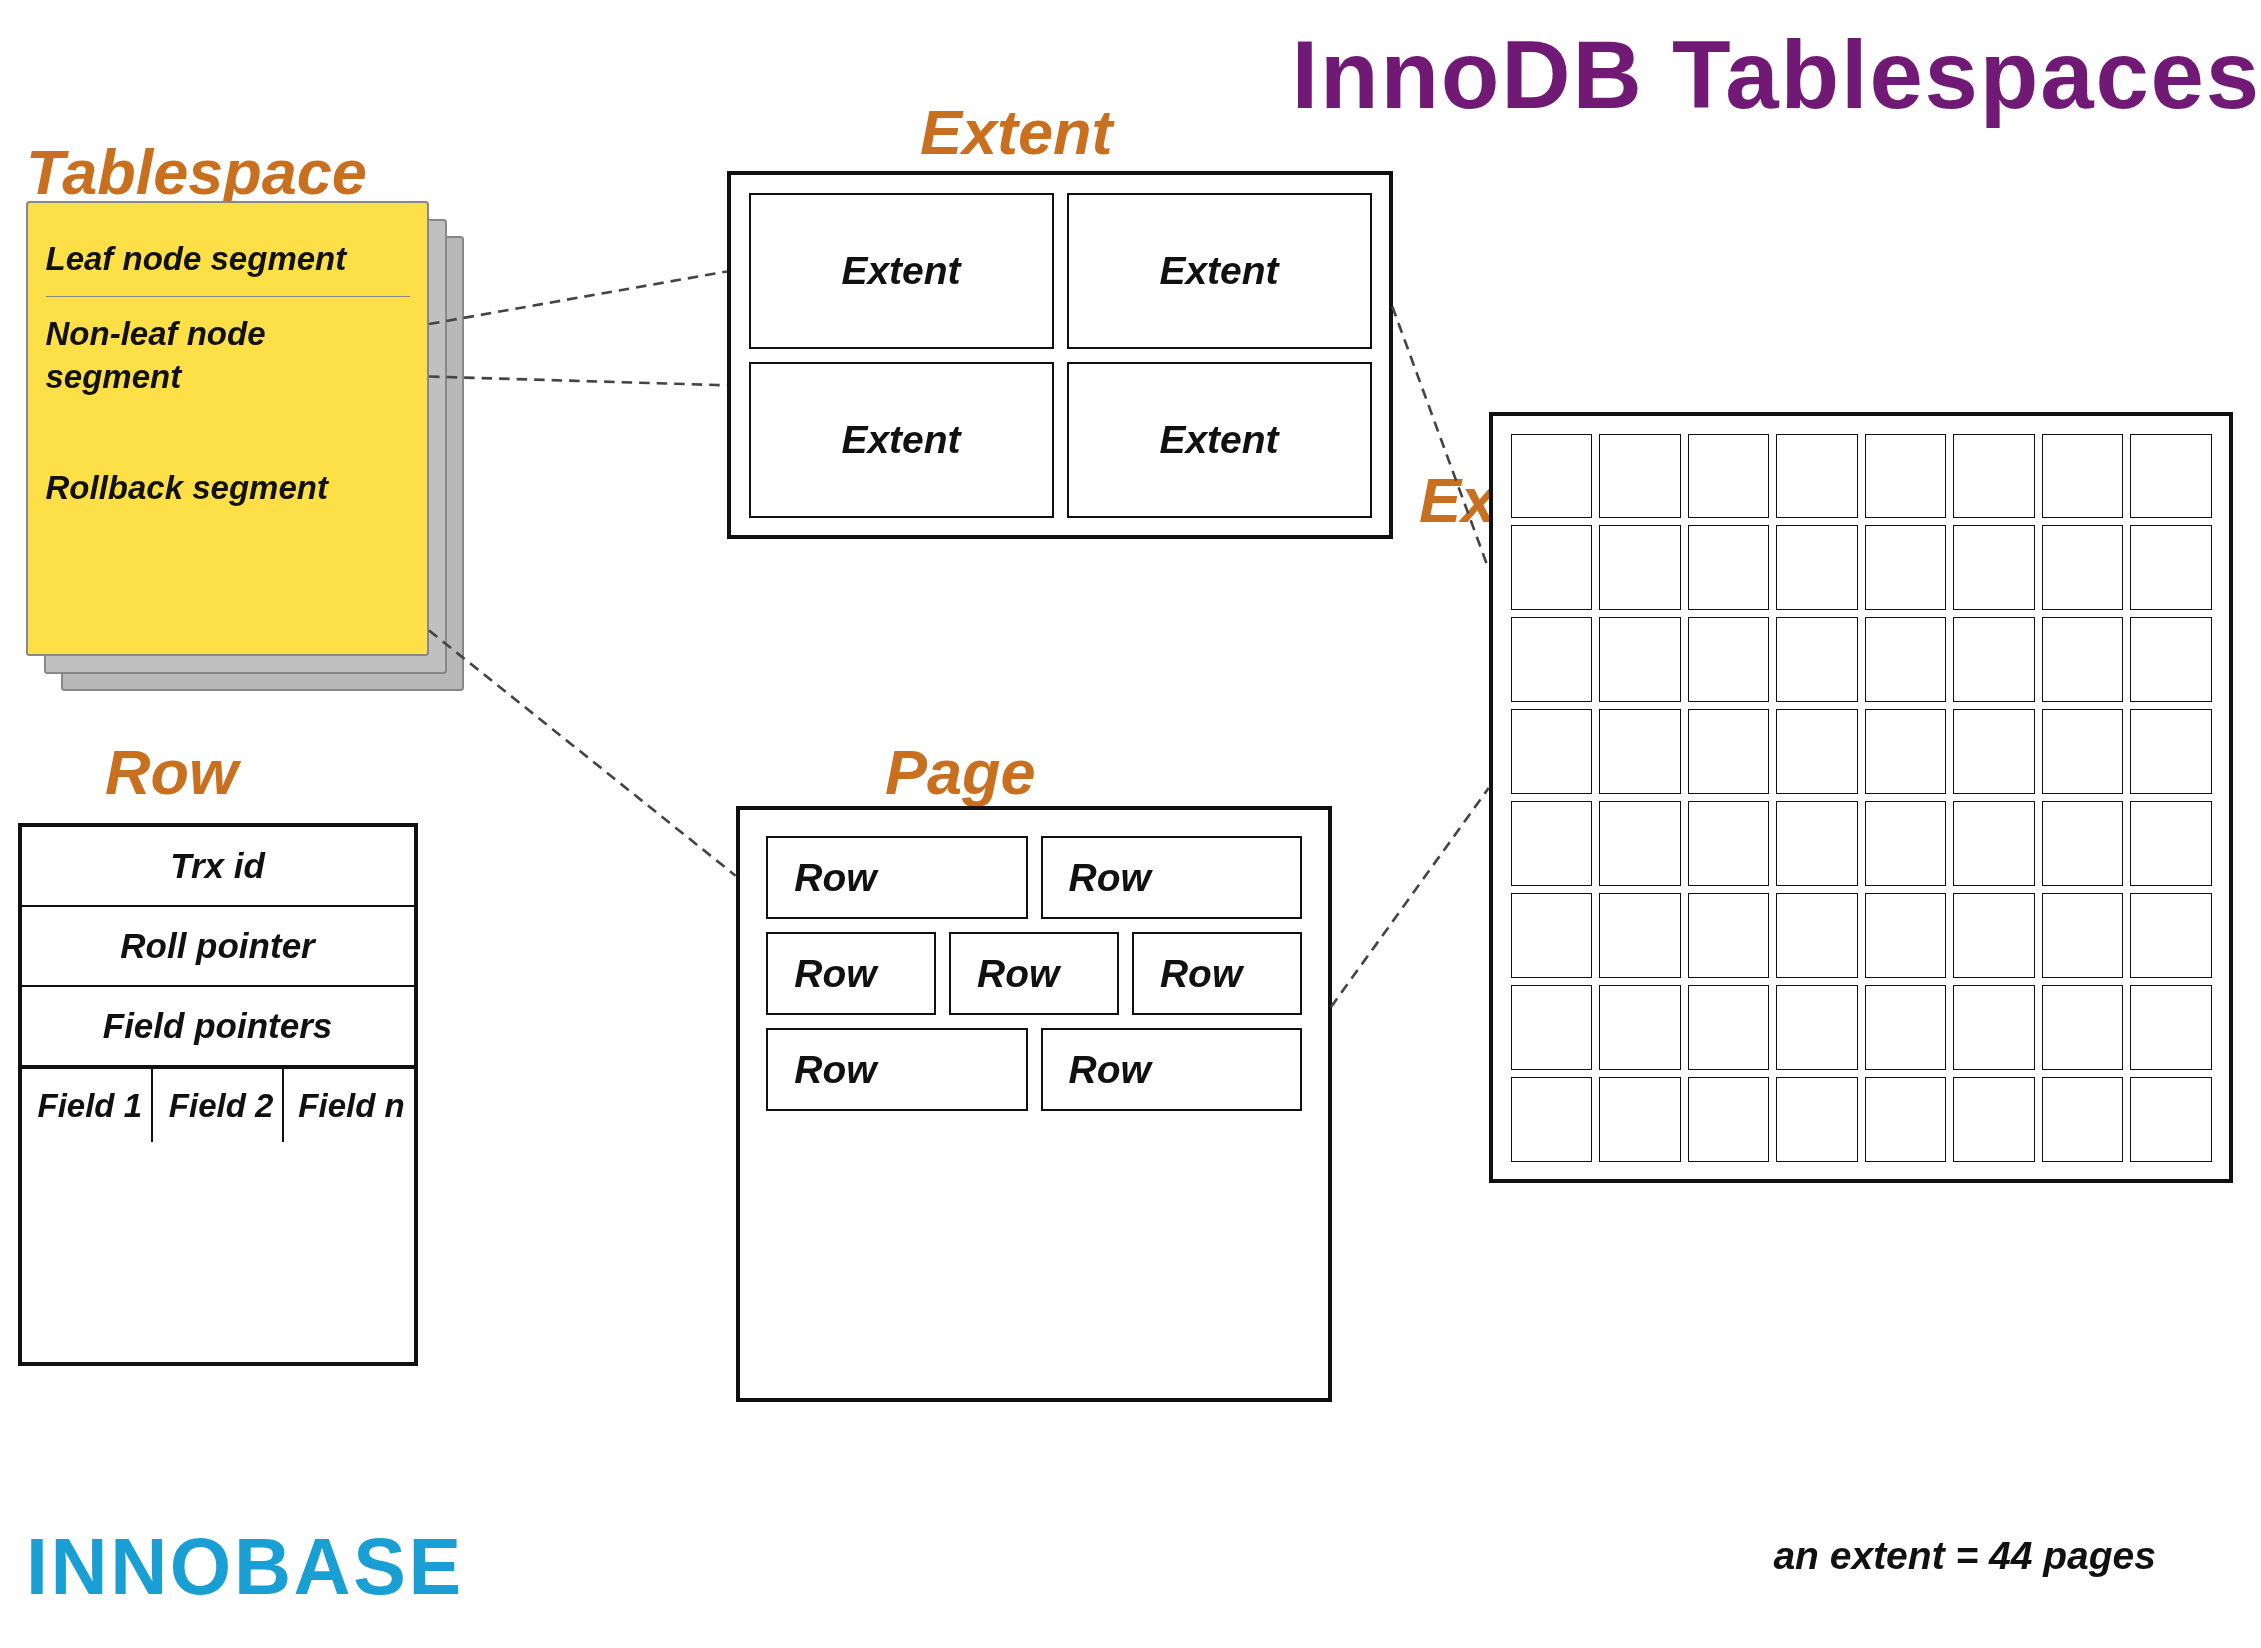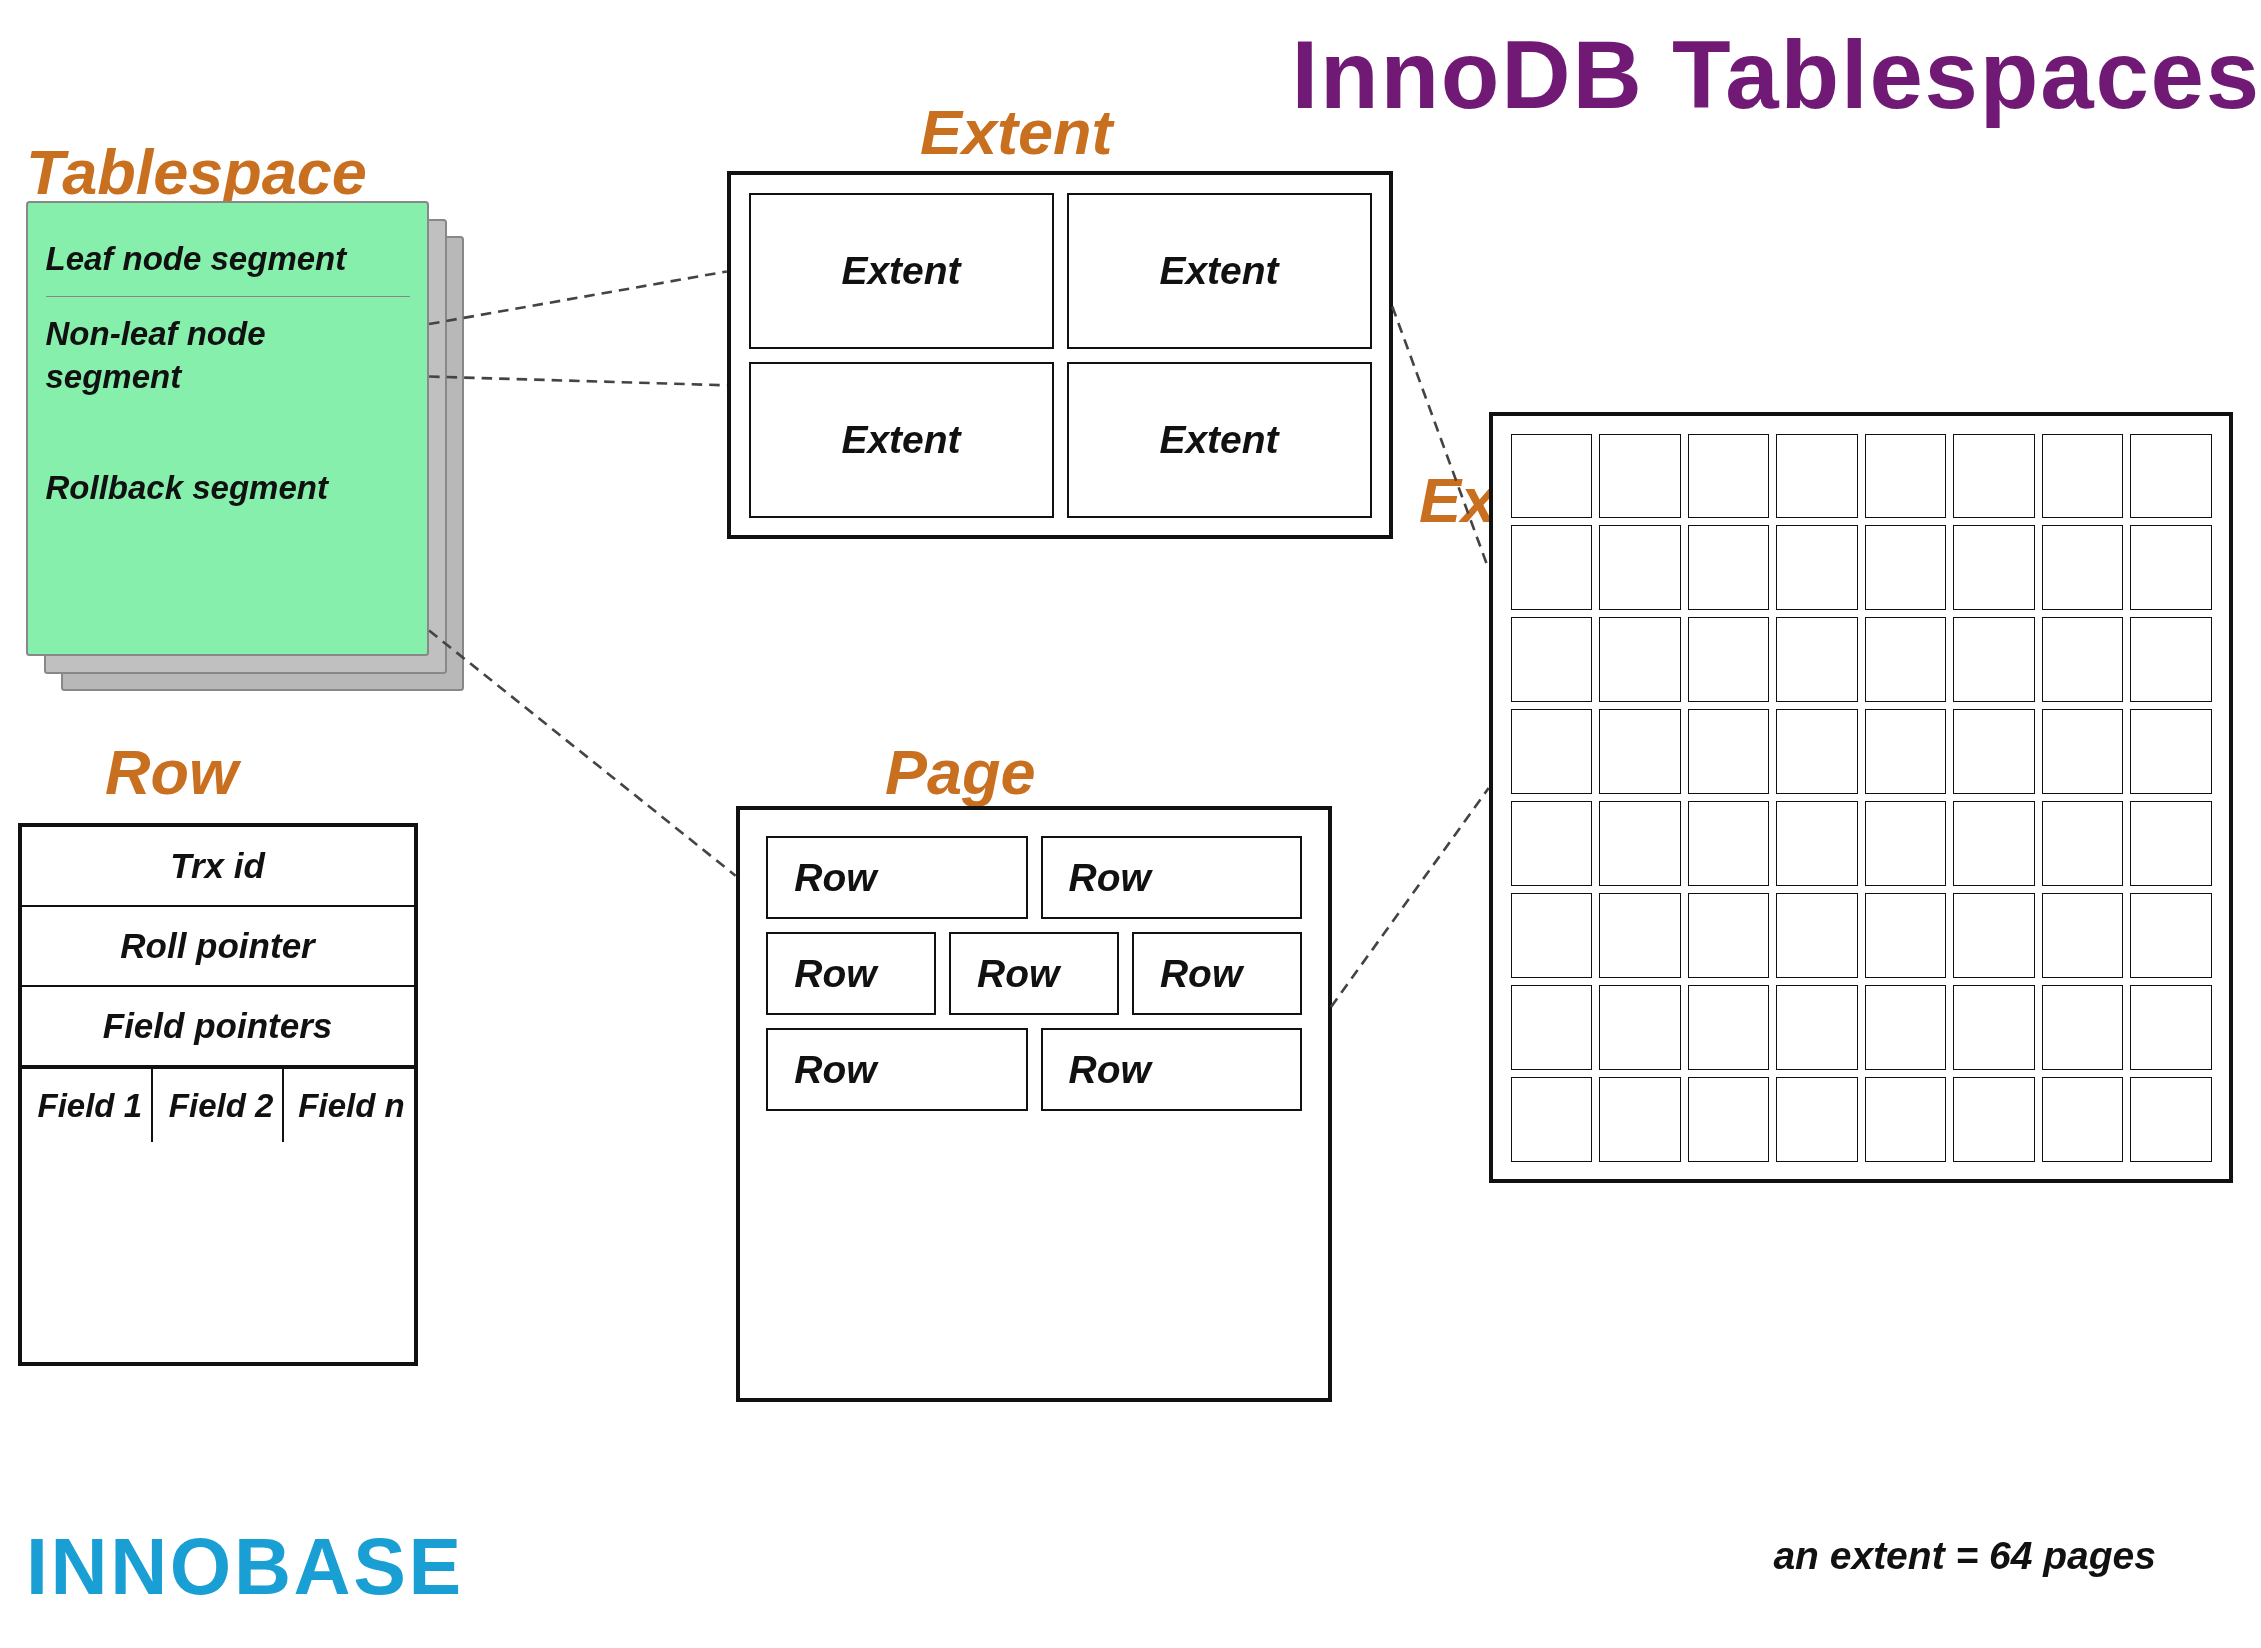--- a/index.html
+++ b/index.html
@@ -51,21 +51,21 @@
     .stack-layer-3 {
       top: 35px; left: 35px; width: 403px; height: 455px;
       background: #b8b8b8;
     }
     .stack-layer-2 {
       top: 17.5px; left: 17.5px; width: 403px; height: 455px;
       background: #c0c0c0;
     }
     .stack-layer-1 {
       top: 0; left: 0; width: 403px; height: 455px;
-      background: #86efac;
+      background: #fde047;
     }
 
     .stack-content {
       padding: 26px 17.5px;
     }
 
     .stack-text {
       font-size: 33px;
       font-weight: bold;
       font-style: italic;
@@ -447,21 +447,21 @@
     <div class="row-fields-row">
       <div class="row-field-cell">Field 1</div>
       <div class="row-field-cell">Field 2</div>
       <div class="row-field-cell">Field n</div>
     </div>
   </div>
 </div>
 
 <div class="innobase-logo">INNOBASE</div>
 
-<div class="extent-note">an extent = 64 pages</div>
+<div class="extent-note">an extent = 44 pages</div>
 
 <svg class="connectors" viewBox="0 0 2582 1882" width="2261" height="1648">
 
   <line x1="490" y1="370" x2="830" y2="310" stroke="#444" stroke-width="3" stroke-dasharray="12,8"></line>
 
   <line x1="490" y1="430" x2="830" y2="440" stroke="#444" stroke-width="3" stroke-dasharray="12,8"></line>
 
   <line x1="1590" y1="350" x2="1700" y2="650" stroke="#444" stroke-width="3" stroke-dasharray="12,8"></line>
 
   <line x1="1520" y1="1150" x2="1700" y2="900" stroke="#444" stroke-width="3" stroke-dasharray="12,8"></line>

